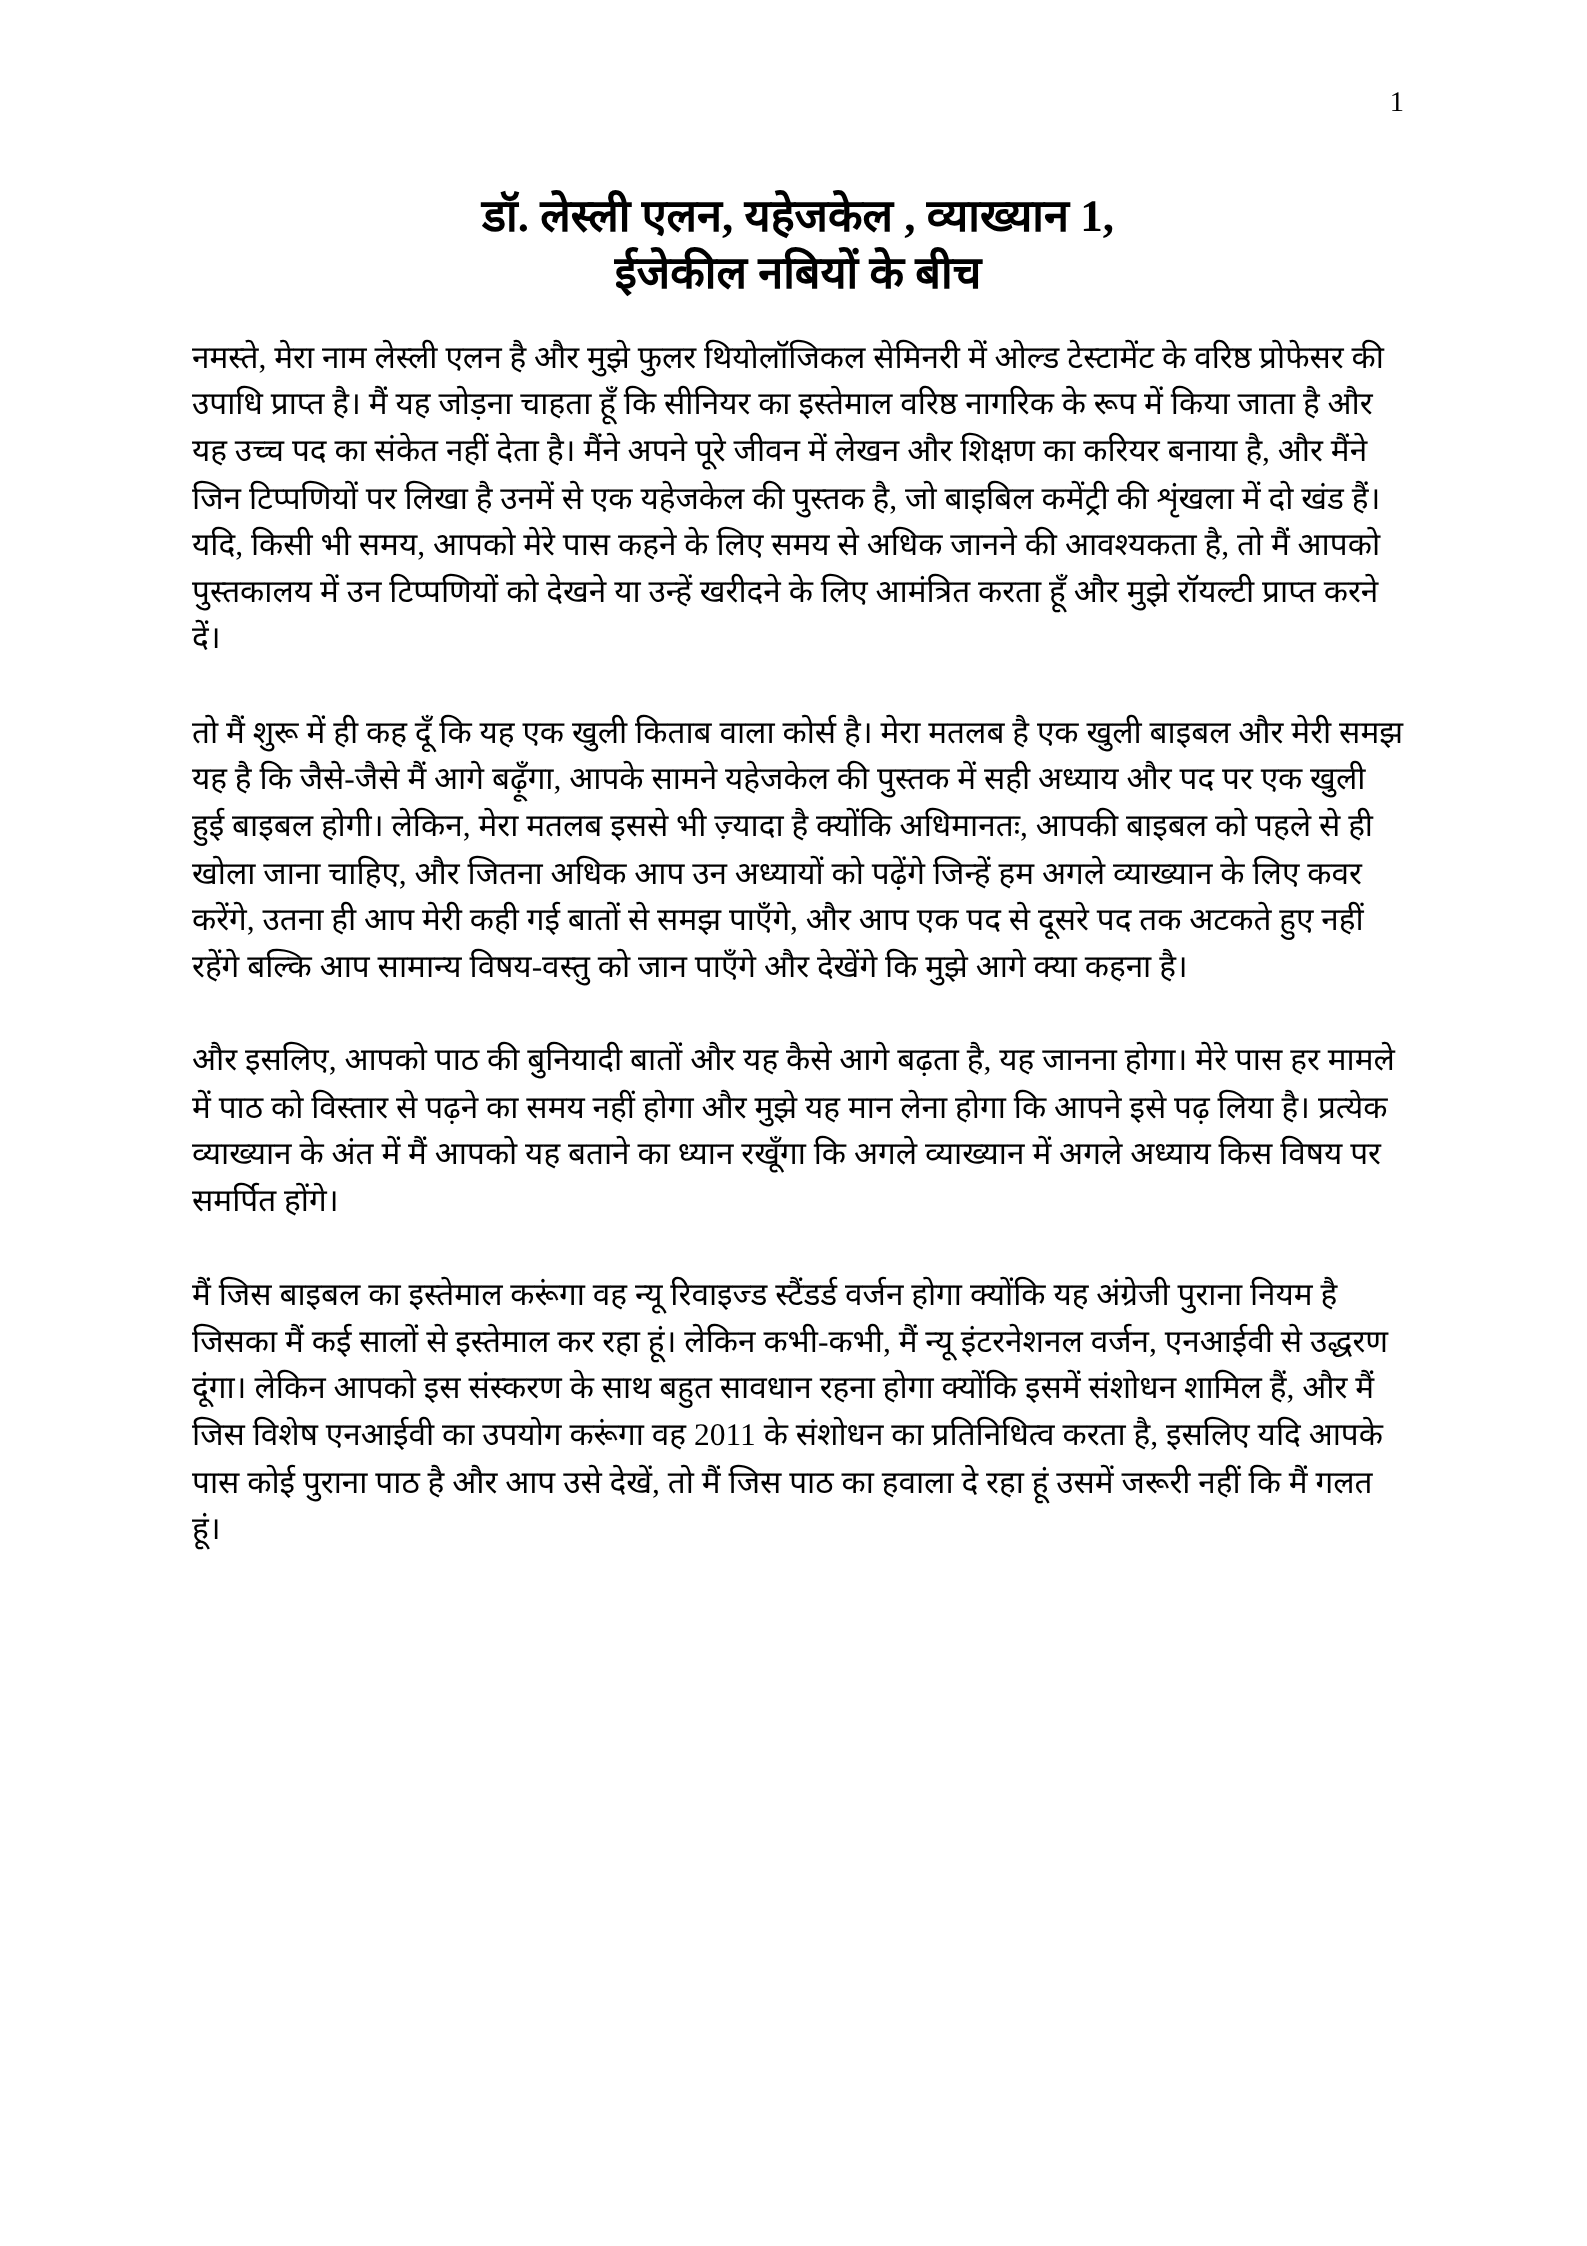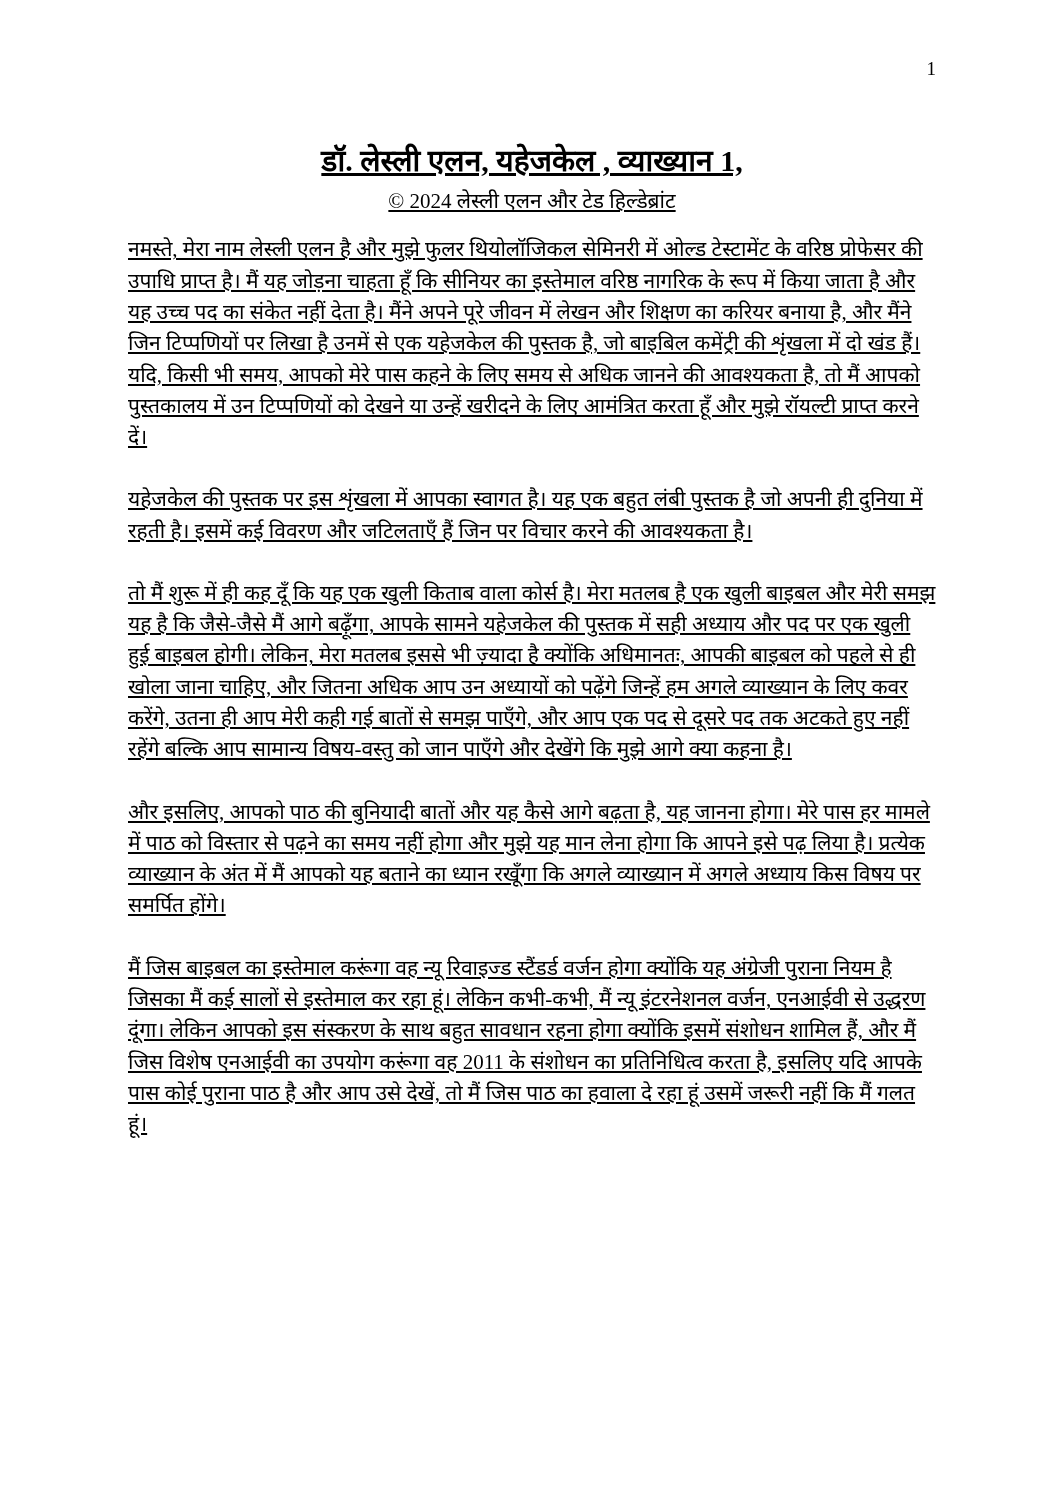--- a/index.html
+++ b/index.html
@@ -17,24 +17,23 @@
   }
   .page-number {
     position: absolute;
     top: 58px;
     right: 122px;
     font-size: 19px;
     color: #000000;
   }
   .content {
     position: absolute;
-    top: 142px;
+    top: 126px;
     left: 128px;
     width: 808px;
-    text-decoration: underline;
   }
   .title-block {
     text-align: center;
     margin-bottom: 10px;
   }
   .title-line {
     font-size: 30px;
     font-weight: bold;
     line-height: 1.28;
   }
@@ -59,26 +58,25 @@
 <body>
 
 <div class="page">
 
   <div class="page-number">1</div>
 
   <div class="content">
 
     <div class="title-block">
       <div class="title-line">डॉ. लेस्ली एलन, यहेजकेल , व्याख्यान 1,</div>
-      <div class="copyright-line">© 2024 लेस्ली एलन और टेड हिल्डेब्रांट</div>
+      <div class="title-line">ईजेकील नबियों के बीच</div>
     </div>
 
     <div class="body-text">
       <p>नमस्ते, मेरा नाम लेस्ली एलन है और मुझे फुलर थियोलॉजिकल सेमिनरी में ओल्ड टेस्टामेंट के वरिष्ठ प्रोफेसर की उपाधि प्राप्त है। मैं यह जोड़ना चाहता हूँ कि सीनियर का इस्तेमाल वरिष्ठ नागरिक के रूप में किया जाता है और यह उच्च पद का संकेत नहीं देता है। मैंने अपने पूरे जीवन में लेखन और शिक्षण का करियर बनाया है, और मैंने जिन टिप्पणियों पर लिखा है उनमें से एक यहेजकेल की पुस्तक है, जो बाइबिल कमेंट्री की शृंखला में दो खंड हैं। यदि, किसी भी समय, आपको मेरे पास कहने के लिए समय से अधिक जानने की आवश्यकता है, तो मैं आपको पुस्तकालय में उन टिप्पणियों को देखने या उन्हें खरीदने के लिए आमंत्रित करता हूँ और मुझे रॉयल्टी प्राप्त करने दें।</p>
-      <p>यहेजकेल की पुस्तक पर इस शृंखला में आपका स्वागत है। यह एक बहुत लंबी पुस्तक है जो अपनी ही दुनिया में रहती है। इसमें कई विवरण और जटिलताएँ हैं जिन पर विचार करने की आवश्यकता है।</p>
       <p>तो मैं शुरू में ही कह दूँ कि यह एक खुली किताब वाला कोर्स है। मेरा मतलब है एक खुली बाइबल और मेरी समझ यह है कि जैसे-जैसे मैं आगे बढ़ूँगा, आपके सामने यहेजकेल की पुस्तक में सही अध्याय और पद पर एक खुली हुई बाइबल होगी। लेकिन, मेरा मतलब इससे भी ज़्यादा है क्योंकि अधिमानतः, आपकी बाइबल को पहले से ही खोला जाना चाहिए, और जितना अधिक आप उन अध्यायों को पढ़ेंगे जिन्हें हम अगले व्याख्यान के लिए कवर करेंगे, उतना ही आप मेरी कही गई बातों से समझ पाएँगे, और आप एक पद से दूसरे पद तक अटकते हुए नहीं रहेंगे बल्कि आप सामान्य विषय-वस्तु को जान पाएँगे और देखेंगे कि मुझे आगे क्या कहना है।</p>
       <p>और इसलिए, आपको पाठ की बुनियादी बातों और यह कैसे आगे बढ़ता है, यह जानना होगा। मेरे पास हर मामले में पाठ को विस्तार से पढ़ने का समय नहीं होगा और मुझे यह मान लेना होगा कि आपने इसे पढ़ लिया है। प्रत्येक व्याख्यान के अंत में मैं आपको यह बताने का ध्यान रखूँगा कि अगले व्याख्यान में अगले अध्याय किस विषय पर समर्पित होंगे।</p>
       <p>मैं जिस बाइबल का इस्तेमाल करूंगा वह न्यू रिवाइज्ड स्टैंडर्ड वर्जन होगा क्योंकि यह अंग्रेजी पुराना नियम है जिसका मैं कई सालों से इस्तेमाल कर रहा हूं। लेकिन कभी-कभी, मैं न्यू इंटरनेशनल वर्जन, एनआईवी से उद्धरण दूंगा। लेकिन आपको इस संस्करण के साथ बहुत सावधान रहना होगा क्योंकि इसमें संशोधन शामिल हैं, और मैं जिस विशेष एनआईवी का उपयोग करूंगा वह 2011 के संशोधन का प्रतिनिधित्व करता है, इसलिए यदि आपके पास कोई पुराना पाठ है और आप उसे देखें, तो मैं जिस पाठ का हवाला दे रहा हूं उसमें जरूरी नहीं कि मैं गलत हूं।</p>
     </div>
 
   </div>
 
 </div>
 
 </body></html>

